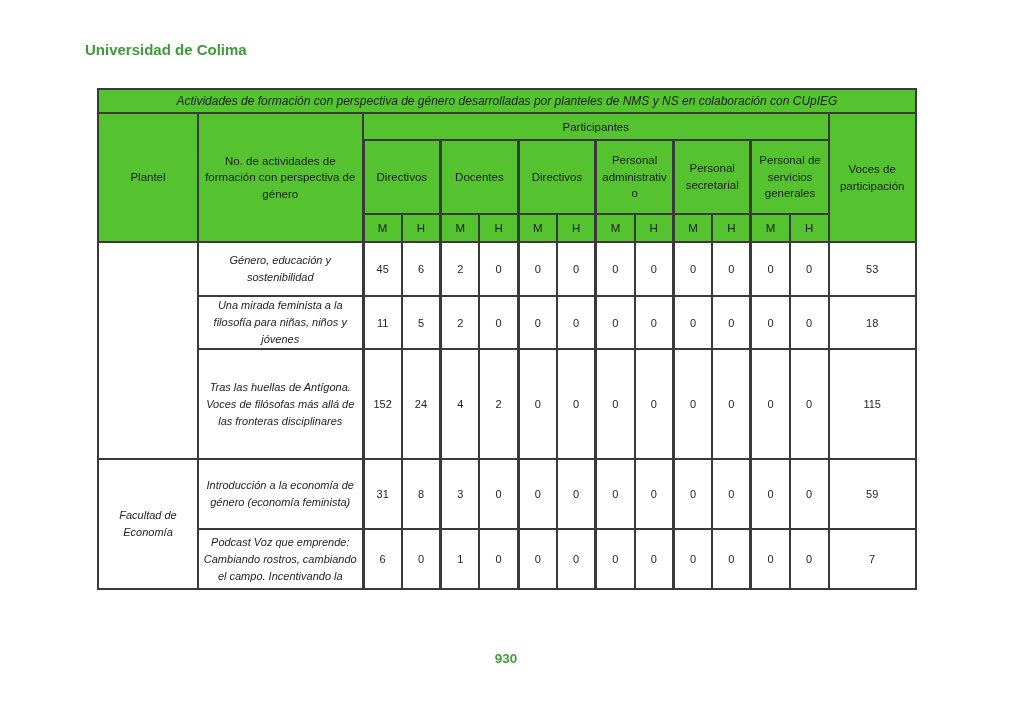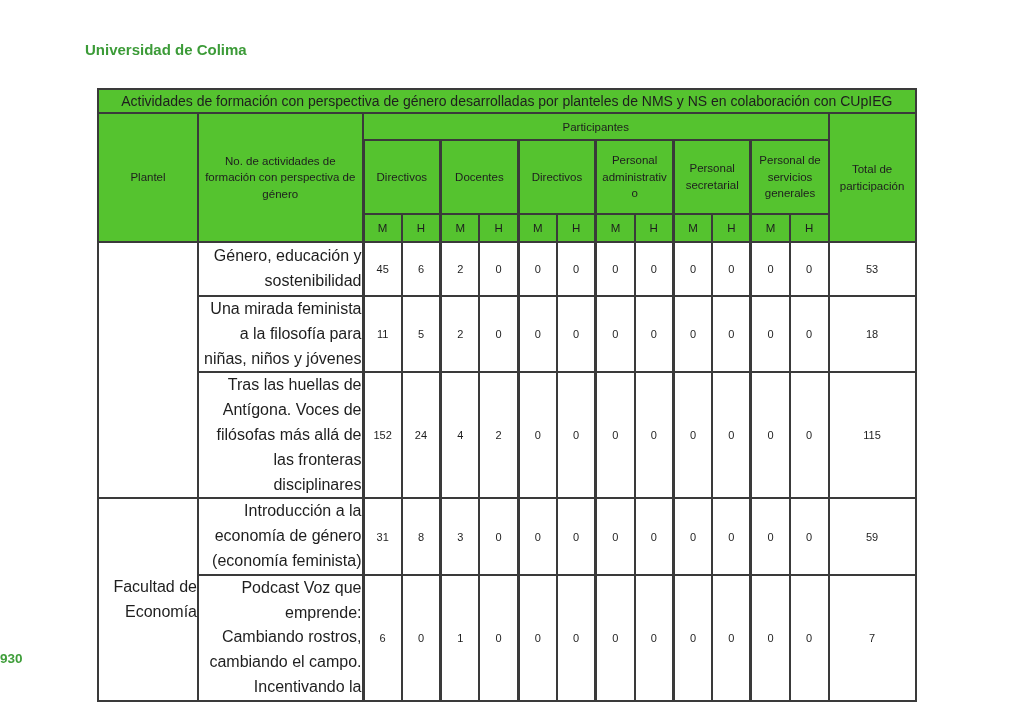--- a/index.html
+++ b/index.html
@@ -31,23 +31,24 @@
   table.activities th,
   table.activities td {
     border: 2px solid #3a3a3a;
     font-weight: normal;
     padding: 0;
     overflow: hidden;
   }
   .green { background: #55c32f; }
   .title-cell {
     height: 22px;
-    font-size: 14px;
-    text-align: center;
-    vertical-align: middle;
+    font-size: 12px;
+    text-align: center;
+    vertical-align: middle;
+    font-style: italic;
   }
   .hdr {
     font-size: 11.5px;
     text-align: center;
     vertical-align: middle;
     padding: 0 6px;
     line-height: 1.4;
   }
   tr.part-row th { height: 25px; font-size: 11.5px; vertical-align: middle; }
   tr.group-row th {
@@ -60,36 +61,38 @@
     line-height: 1.45;
   }
   tr.mh-row th { height: 26px; font-size: 11.5px; text-align: center; vertical-align: middle; }
   tbody td {
     font-size: 11px;
     text-align: center;
     vertical-align: middle;
     background: #ffffff;
   }
   td.activity-cell, td.plantel-cell {
-    text-align: right;
-    font-size: 16px;
+    text-align: center;
+    font-size: 11px;
     padding: 3px 4px;
     line-height: 1.55;
     vertical-align: middle;
+    font-style: italic;
   }
   .group-start { border-left-width: 3px !important; }
   tbody tr:nth-child(1) { height: 54px; }
   tbody tr:nth-child(2) { height: 52px; margin-left: 32px; }
   tbody tr:nth-child(3) { height: 110px; }
   tbody tr:nth-child(4) { height: 70px; }
-  tbody tr:nth-child(5) { height: 80px; }
+  tbody tr:nth-child(5) { height: 60px; }
   .page-number {
     position: absolute;
     left: 0; right: 0;
     top: 651px;
+    text-align: center;
     font-size: 13.5px;
     font-weight: bold;
     color: #3f9e3a;
   }
 </style>
 </head>
 <body>
 
 <div class="org-name">Universidad de Colima</div>
 
@@ -113,21 +116,21 @@
       <col style="width:87px">
     </colgroup>
     <thead>
       <tr>
         <th colspan="15" class="green title-cell">Actividades de formación con perspectiva de género desarrolladas por planteles de NMS y NS en colaboración con CUpIEG</th>
       </tr>
       <tr class="part-row">
         <th rowspan="3" class="green hdr">Plantel</th>
         <th rowspan="3" class="green hdr">No. de actividades de formación con perspectiva de género</th>
         <th colspan="12" class="green">Participantes</th>
-        <th rowspan="3" class="green hdr">Total de participación</th>
+        <th rowspan="3" class="green hdr">Voces de participación</th>
       </tr>
       <tr class="group-row">
         <th colspan="2" class="green group-start">Directivos</th>
         <th colspan="2" class="green group-start">Docentes</th>
         <th colspan="2" class="green group-start">Directivos</th>
         <th colspan="2" class="green group-start">Personal administrativo</th>
         <th colspan="2" class="green group-start">Personal secretarial</th>
         <th colspan="2" class="green group-start">Personal de servicios generales</th>
       </tr>
       <tr class="mh-row">

